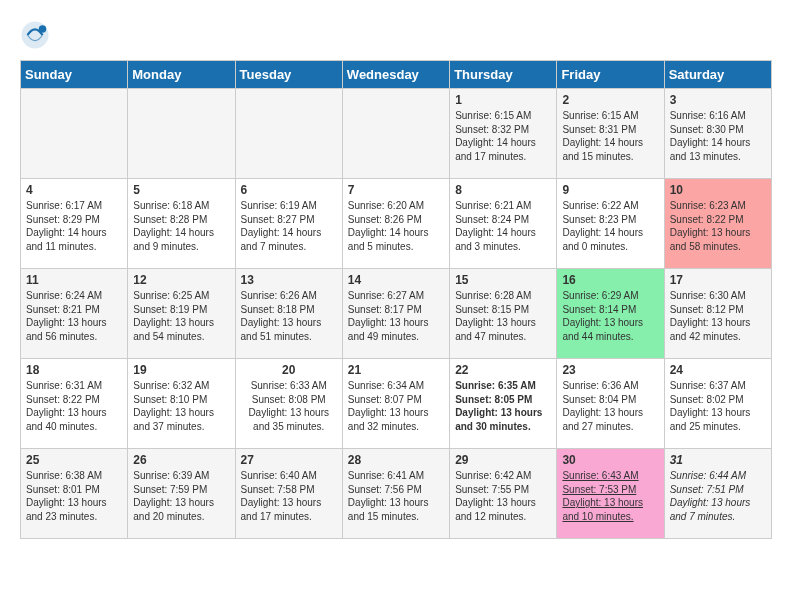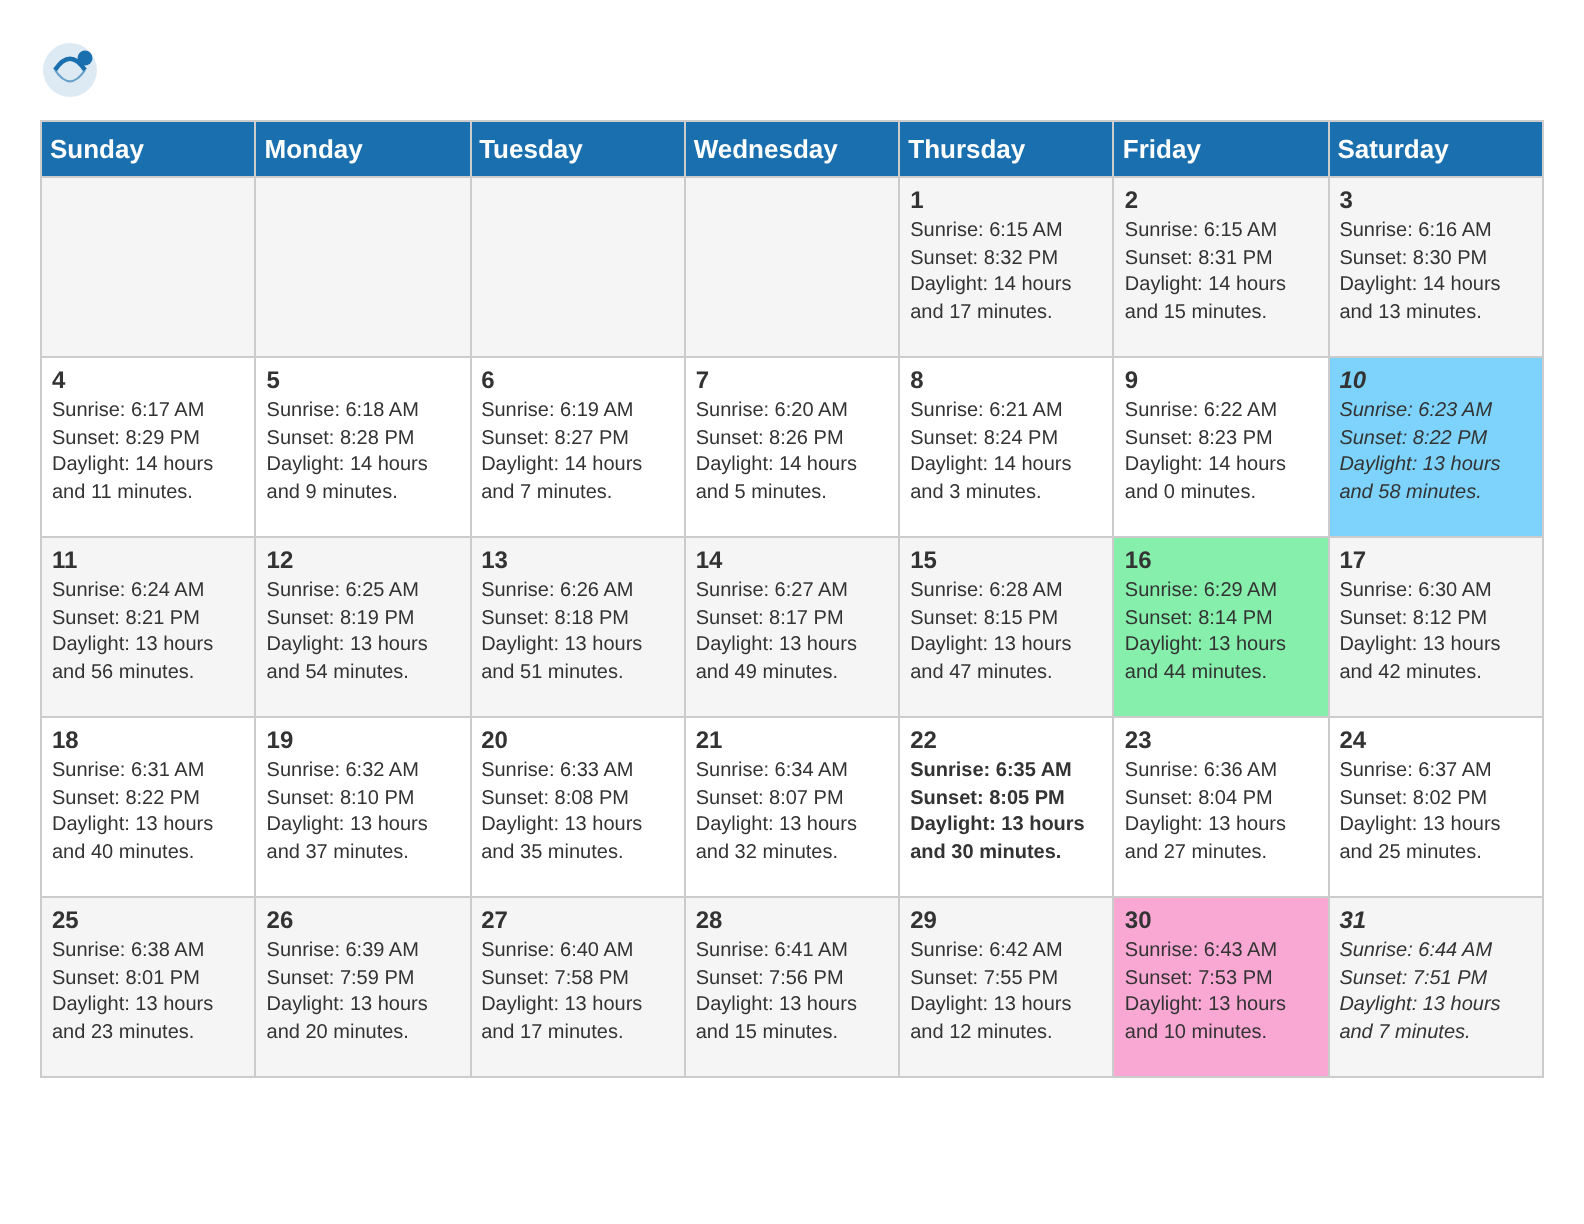--- a/index.html
+++ b/index.html
@@ -194,21 +194,21 @@
 Daylight: 14 hours
 and 3 minutes.</div>
         </td>
         <td style="background: rgb(255, 255, 255);">
           <span class="day-number">9</span>
           <div class="day-info" style="white-space: pre-line;">Sunrise: 6:22 AM
 Sunset: 8:23 PM
 Daylight: 14 hours
 and 0 minutes.</div>
         </td>
-        <td style="background: #7dd3fc; font-style: italic;">
+        <td style="background: #fca5a5;">
           <span class="day-number">10</span>
           <div class="day-info" style="white-space: pre-line;">Sunrise: 6:23 AM
 Sunset: 8:22 PM
 Daylight: 13 hours
 and 58 minutes.</div>
         </td>
       </tr>
       <tr>
         <td style="background: rgb(245, 245, 245);">
           <span class="day-number">11</span>
@@ -268,21 +268,21 @@
 Daylight: 13 hours
 and 40 minutes.</div>
         </td>
         <td style="background: rgb(255, 255, 255);">
           <span class="day-number">19</span>
           <div class="day-info" style="white-space: pre-line;">Sunrise: 6:32 AM
 Sunset: 8:10 PM
 Daylight: 13 hours
 and 37 minutes.</div>
         </td>
-        <td style="background: rgb(255, 255, 255);">
+        <td style="background: rgb(255, 255, 255); text-align: center;">
           <span class="day-number">20</span>
           <div class="day-info" style="white-space: pre-line;">Sunrise: 6:33 AM
 Sunset: 8:08 PM
 Daylight: 13 hours
 and 35 minutes.</div>
         </td>
         <td style="background: rgb(255, 255, 255);">
           <span class="day-number">21</span>
           <div class="day-info" style="white-space: pre-line;">Sunrise: 6:34 AM
 Sunset: 8:07 PM
@@ -342,21 +342,21 @@
         </td>
         <td style="background: rgb(245, 245, 245);">
           <span class="day-number">29</span>
           <div class="day-info" style="white-space: pre-line;">Sunrise: 6:42 AM
 Sunset: 7:55 PM
 Daylight: 13 hours
 and 12 minutes.</div>
         </td>
         <td style="background: #f9a8d4;">
           <span class="day-number">30</span>
-          <div class="day-info" style="white-space: pre-line;">Sunrise: 6:43 AM
+          <div class="day-info" style="white-space: pre-line; text-decoration: underline;">Sunrise: 6:43 AM
 Sunset: 7:53 PM
 Daylight: 13 hours
 and 10 minutes.</div>
         </td>
         <td style="background: rgb(245, 245, 245); font-style: italic;">
           <span class="day-number">31</span>
           <div class="day-info" style="white-space: pre-line;">Sunrise: 6:44 AM
 Sunset: 7:51 PM
 Daylight: 13 hours
 and 7 minutes.</div>

